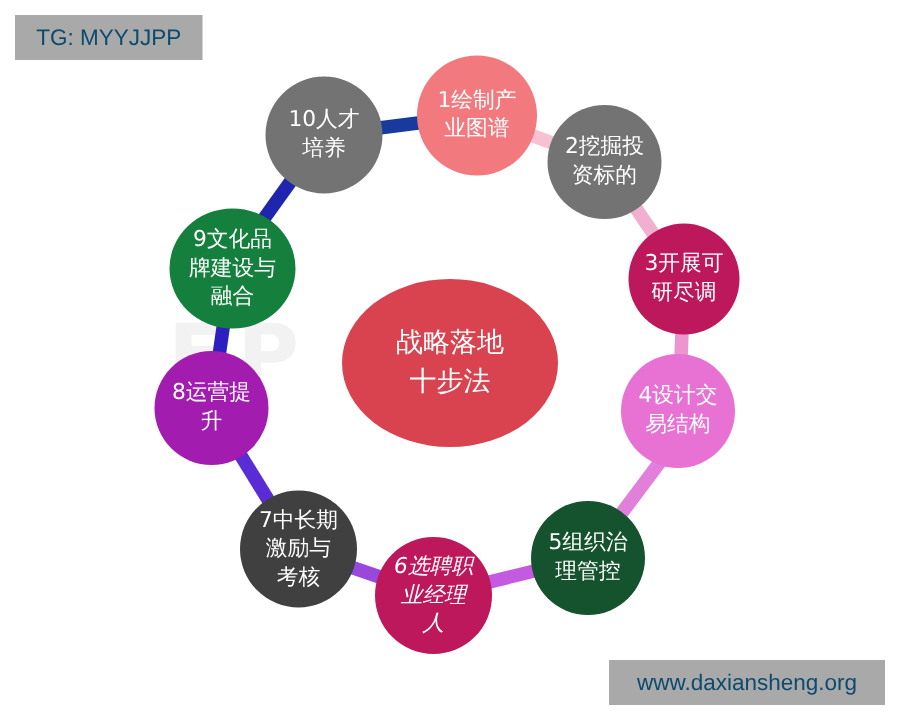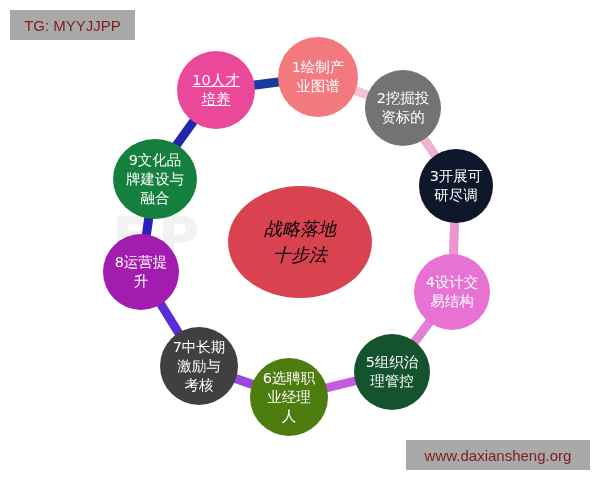--- a/index.html
+++ b/index.html
@@ -1,37 +1,37 @@
 <!DOCTYPE html>
 <html><head>
 <meta charset="utf-8">
 <style>
   html, body { margin: 0; padding: 0; }
   body {
     width: 600px; height: 480px; background: #ffffff; position: relative; overflow: hidden;
     font-family: "DejaVu Sans", "Liberation Sans", sans-serif;
   }
   .tag {
-    position: absolute; background: #a9a9a9; color: #7f1d1d;
+    position: absolute; background: #a9a9a9; color: #0c4a6e;
     font-family: "Liberation Sans", sans-serif; font-size: 15px;
     display: flex; align-items: center; justify-content: center;
   }
   #tag-top { left: 10px; top: 10px; width: 125px; height: 30px; }
   #tag-bottom { left: 406px; top: 440px; width: 184px; height: 30px; font-size: 15px; }
   svg { position: absolute; left: 0; top: 0; }
   .node {
     position: absolute; border-radius: 50%;
     display: flex; align-items: center; justify-content: center; text-align: center;
     color: #ffffff; font-size: 14.5px; line-height: 19px; white-space: pre-line;
     box-sizing: border-box; padding: 4px;
   }
   .center {
     position: absolute; border-radius: 50%;
     display: flex; align-items: center; justify-content: center; text-align: center;
-    color: #000000; font-size: 18px; line-height: 26px; white-space: pre-line; font-style: italic;
+    color: #ffffff; font-size: 18px; line-height: 26px; white-space: pre-line;
   }
   .watermark {
     position: absolute; color: #f2f2f2; font-size: 56px; font-weight: bold;
     font-family: "DejaVu Sans", sans-serif; letter-spacing: 8px;
   }
 </style>
 </head>
 <body>
 
 <div class="tag" id="tag-top">TG: MYYJJPP</div>
@@ -58,33 +58,33 @@
   <line x1="216" y1="90" x2="318" y2="77" stroke="#183a9e" stroke-width="9"></line>
 </svg>
 
 <div class="center" style="left:228px; top:186px; width:144px; height:112px; background:#d9434f;">战略落地
 十步法</div>
 
 <div class="node" style="left:278px; top:37px; width:80px; height:80px; background:#f27a7f;">1绘制产
 业图谱</div>
 <div class="node" style="left:365px; top:70px; width:76px; height:76px; background:#737373;">2挖掘投
 资标的</div>
-<div class="node" style="left:419px; top:149px; width:74px; height:74px; background:#0f172a;">3开展可
+<div class="node" style="left:419px; top:149px; width:74px; height:74px; background:#be185d;">3开展可
 研尽调</div>
-<div class="node" style="left:414px; top:254px; width:76px; height:76px; background:#e872d4;">4设计交
+<div class="node" style="left:414px; top:236px; width:76px; height:76px; background:#e872d4;">4设计交
 易结构</div>
 <div class="node" style="left:354px; top:334px; width:76px; height:76px; background:#14532d;">5组织治
 理管控</div>
-<div class="node" style="left:250px; top:358px; width:78px; height:78px; background:#4d7c0f;">6选聘职
+<div class="node" style="left:250px; top:358px; width:78px; height:78px; background:#be185d;font-style:italic;">6选聘职
 业经理
 人</div>
 <div class="node" style="left:160px; top:327px; width:78px; height:78px; background:#404040;">7中长期
 激励与
 考核</div>
 <div class="node" style="left:103px; top:234px; width:76px; height:76px; background:#a21caf;">8运营提
 升</div>
 <div class="node" style="left:113px; top:139px; width:84px; height:80px; background:#15803d;">9文化品
 牌建设与
 融合</div>
-<div class="node" style="left:177px; top:51px; width:78px; height:78px; background:#ec4899;text-decoration:underline;">10人才
+<div class="node" style="left:177px; top:51px; width:78px; height:78px; background:#737373;">10人才
 培养</div>
 
 <div class="tag" id="tag-bottom">www.daxiansheng.org</div>
 
 </body></html>

